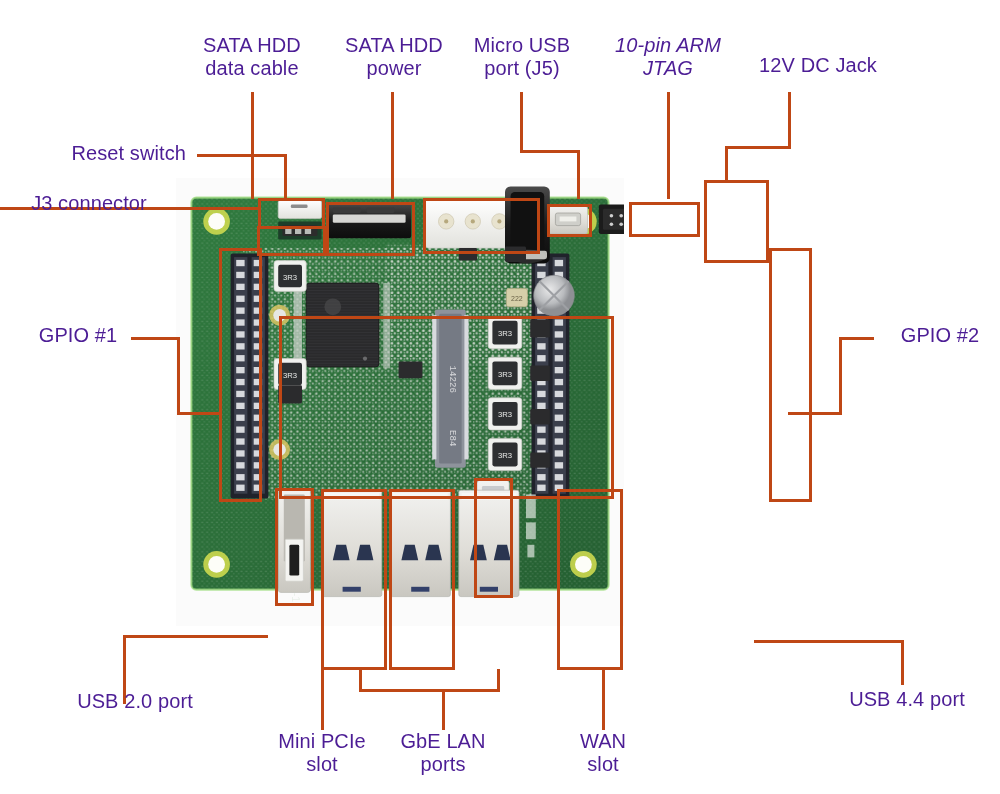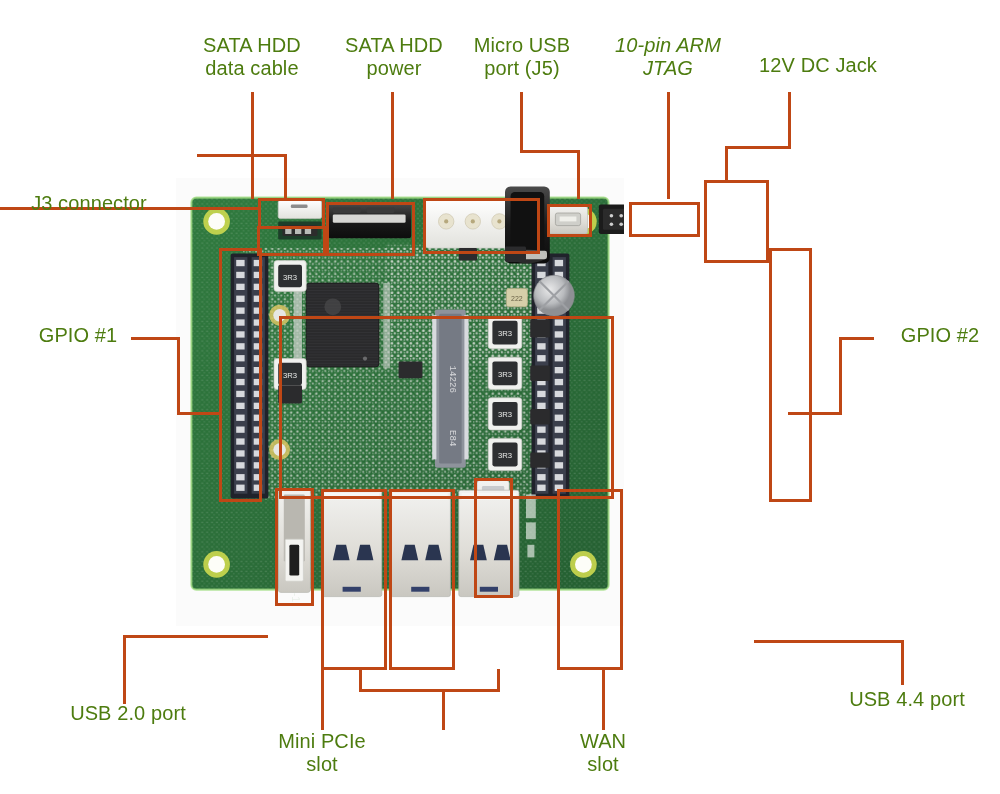--- a/index.html
+++ b/index.html
@@ -1,19 +1,19 @@
 <!DOCTYPE html>
 <html><head>
 <meta charset="utf-8">
 <style>
   html,body{margin:0;padding:0;background:#ffffff;}
   body{width:1000px;height:794px;position:relative;overflow:hidden;
        font-family:"Liberation Sans","DejaVu Sans",sans-serif;}
   #stage{position:absolute;left:0;top:0;width:1000px;height:794px;background:#fff;}
-  .lbl{position:absolute;color:#4d7c0f;font-size:20px;line-height:23px;
+  .lbl{position:absolute;color:#4c1d95;font-size:20px;line-height:23px;
        white-space:pre-line;text-align:center;letter-spacing:.1px;}
   .lbl.l{text-align:center;}
   .lbl.r{text-align:right;}
   svg.overlay{position:absolute;left:0;top:0;width:1000px;height:794px;pointer-events:none;}
   .photo{position:absolute;}
 </style>
 </head>
 <body>
 
 <div id="stage">
@@ -433,31 +433,34 @@
 power</div>
 
   <div class="lbl" style="left:452px;top:34px;width:140px;">Micro USB
 port (J5)</div>
 
   <div class="lbl" style="left:594px;top:34px;width:148px;font-style:italic;">10-pin ARM
 JTAG</div>
 
   <div class="lbl" style="left:724px;top:54px;width:132px;margin-left:28px;">12V DC Jack</div>
 
+  <div class="lbl r" style="left:20px;top:142px;width:166px;">Reset switch</div>
 
   <div class="lbl l" style="left:4px;top:192px;width:170px;">J3 connector</div>
 
   <div class="lbl l" style="left:28px;top:324px;width:100px;">GPIO #1</div>
 
   <div class="lbl l" style="left:890px;top:324px;width:100px;">GPIO #2</div>
 
-  <div class="lbl l" style="left:53px;top:690px;width:150px;margin-top:12px;">USB 2.0 port</div>
+  <div class="lbl l" style="left:60px;top:690px;width:150px;">USB 2.0 port</div>
 
   <div class="lbl l" style="left:832px;top:688px;width:150px;">USB 4.4 port</div>
 
   <div class="lbl" style="left:252px;top:730px;width:140px;">Mini PCIe
 slot</div>
 
+  <div class="lbl" style="left:380px;top:730px;width:126px;">GbE LAN
+ports</div>
 
   <div class="lbl" style="left:552px;top:730px;width:102px;">WAN
 slot</div>
 
 </div>
 
 </body></html>

